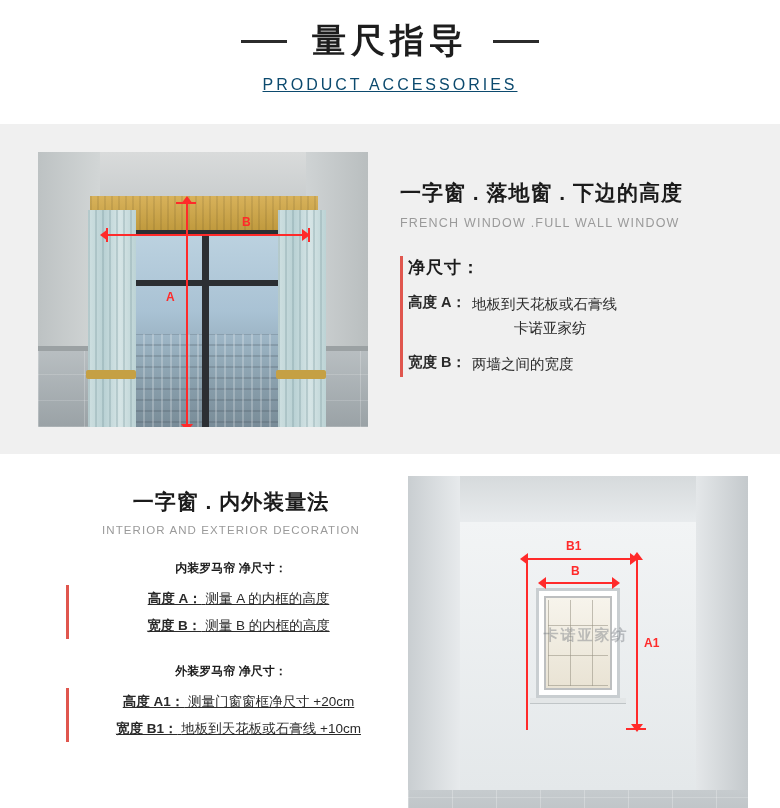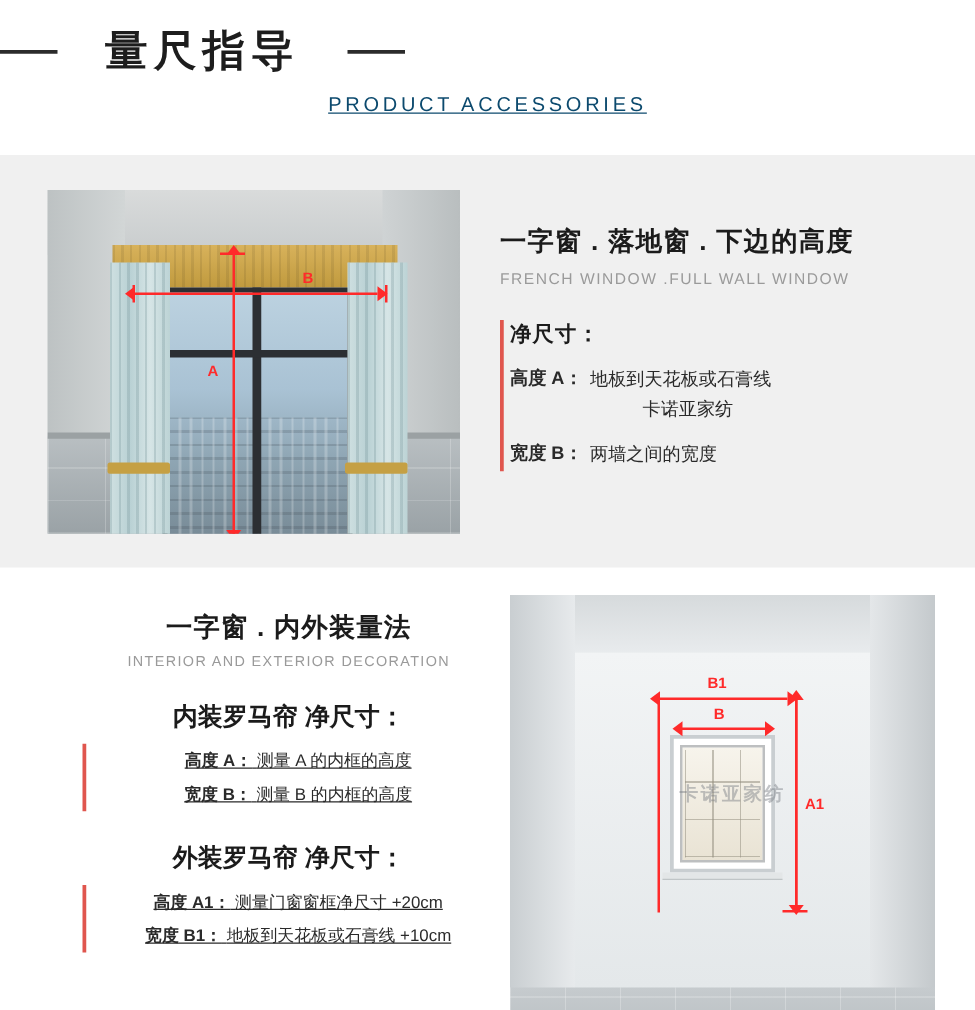--- a/index.html
+++ b/index.html
@@ -13,22 +13,22 @@
   }
 
   
   .header {
     padding-top: 18px;
     text-align: center;
   }
   .header-title-row {
     display: flex;
     align-items: center;
-    justify-content: flex-start;
-    gap: 38px;
+    justify-content: center;
+    gap: 25px;
   }
   .header-dash {
     width: 46px;
     height: 3px;
     background: #2b2b2b;
   }
   .header-title {
     font-size: 34px;
     font-weight: bold;
     letter-spacing: 5px;
@@ -117,21 +117,21 @@
     color: #1b1b1b;
   }
   .s2-subtitle {
     margin-top: 8px;
     font-size: 11.5px;
     letter-spacing: 1.1px;
     color: #9a9a9a;
   }
   .s2-group { margin-top: 24px; }
   .s2-group-title {
-    font-size: 20px;
+    font-size: 12px;
     font-weight: bold;
     color: #1b1b1b;
     margin-bottom: 8px;
   }
   .s2-line {
     border-left: 3px solid #e0564e;
     padding-left: 12px;
     font-size: 13.5px;
     color: #2a2a2a;
     line-height: 2.0;

